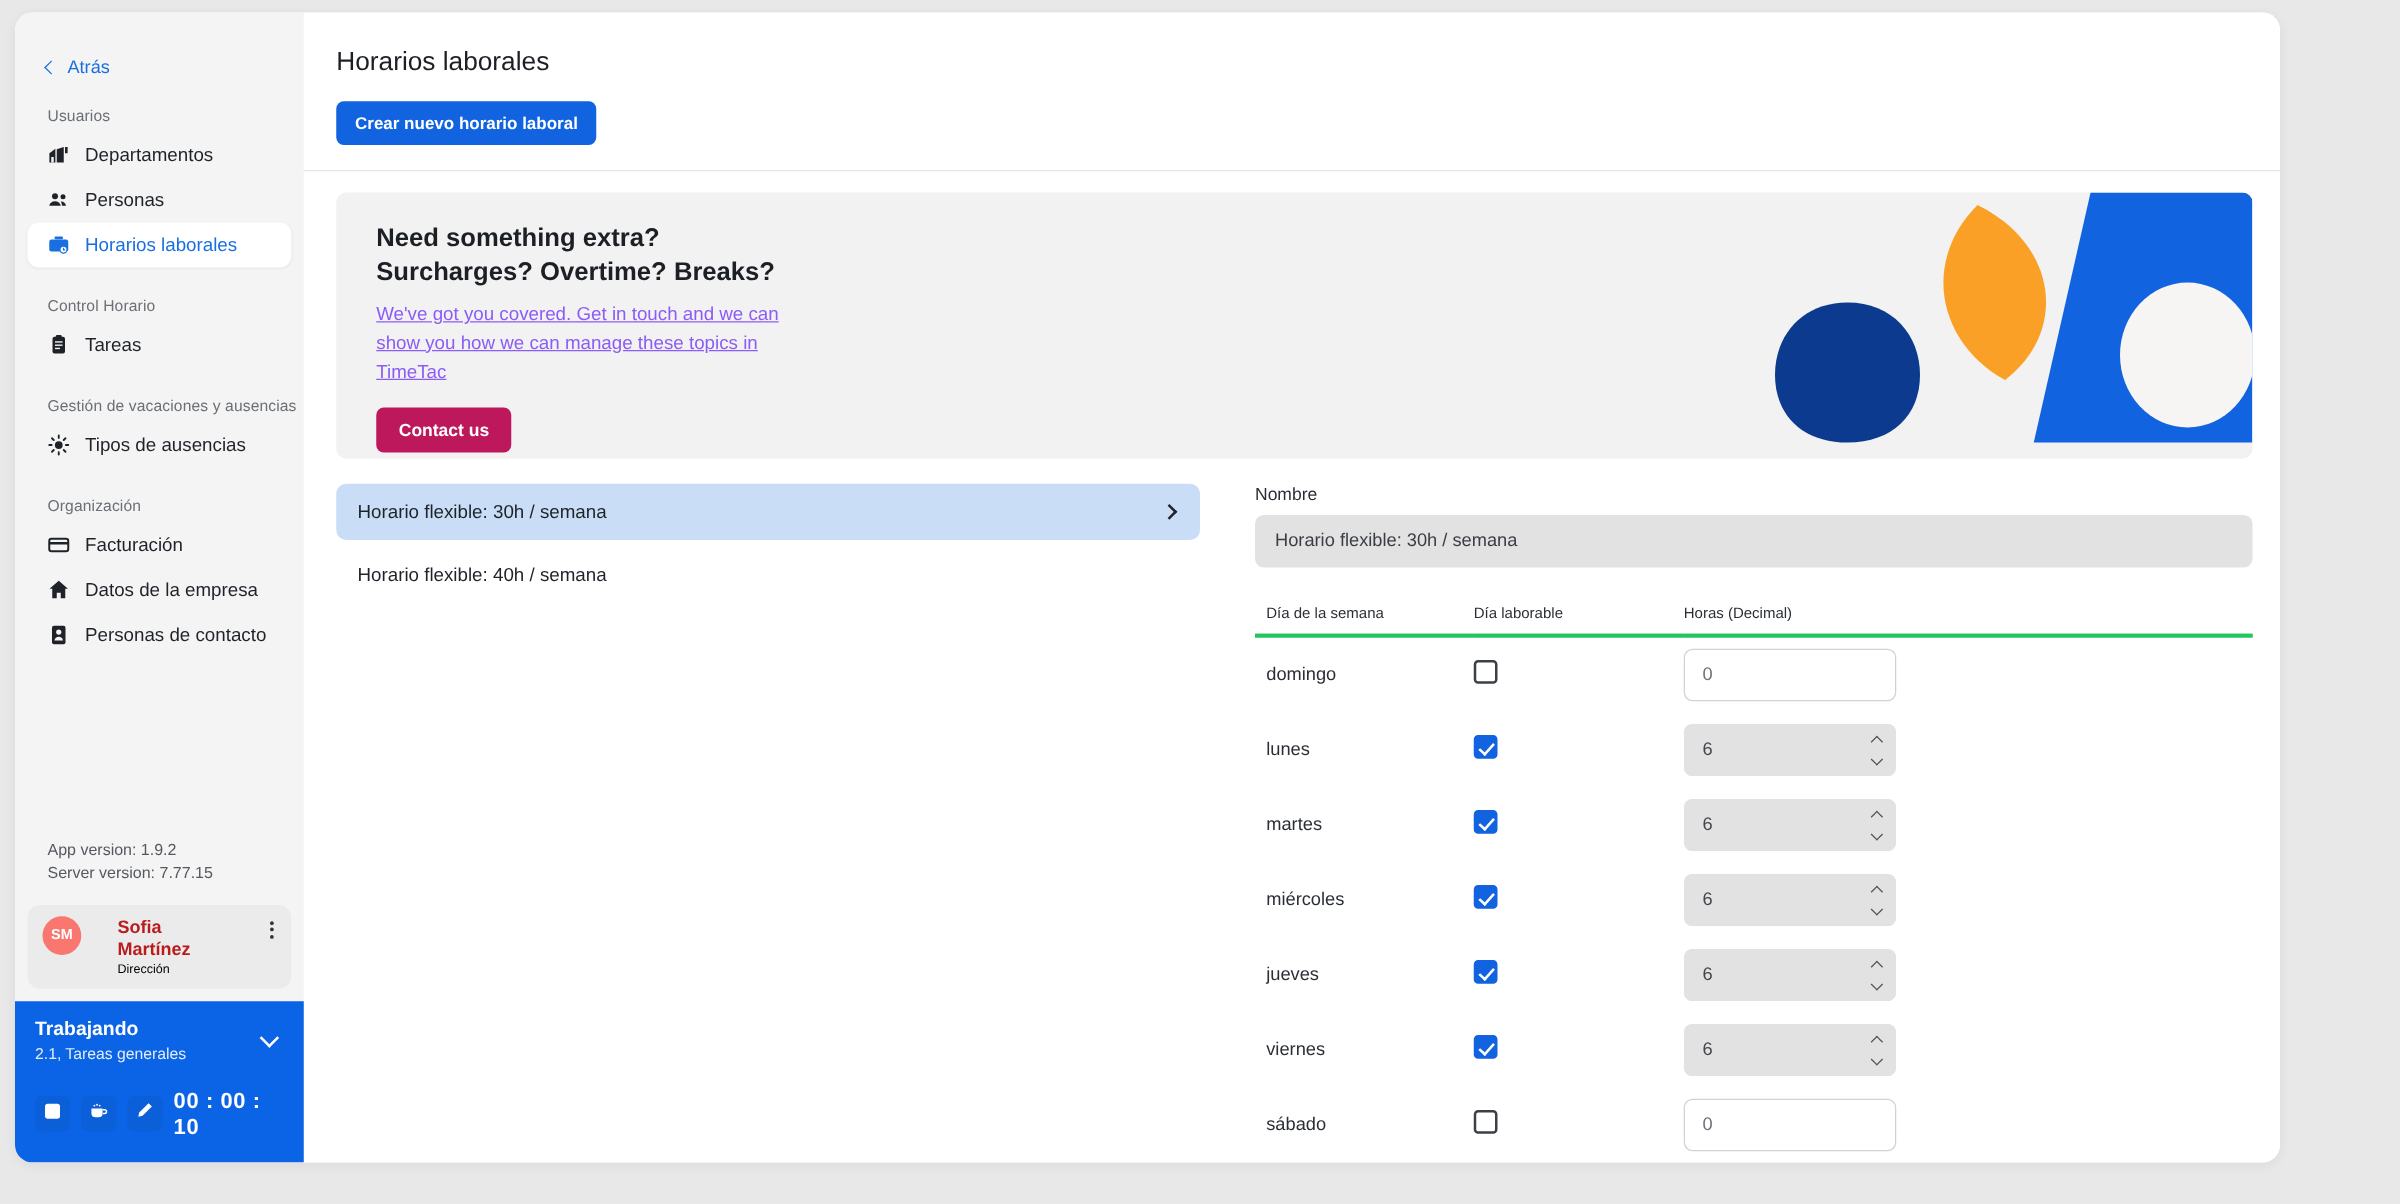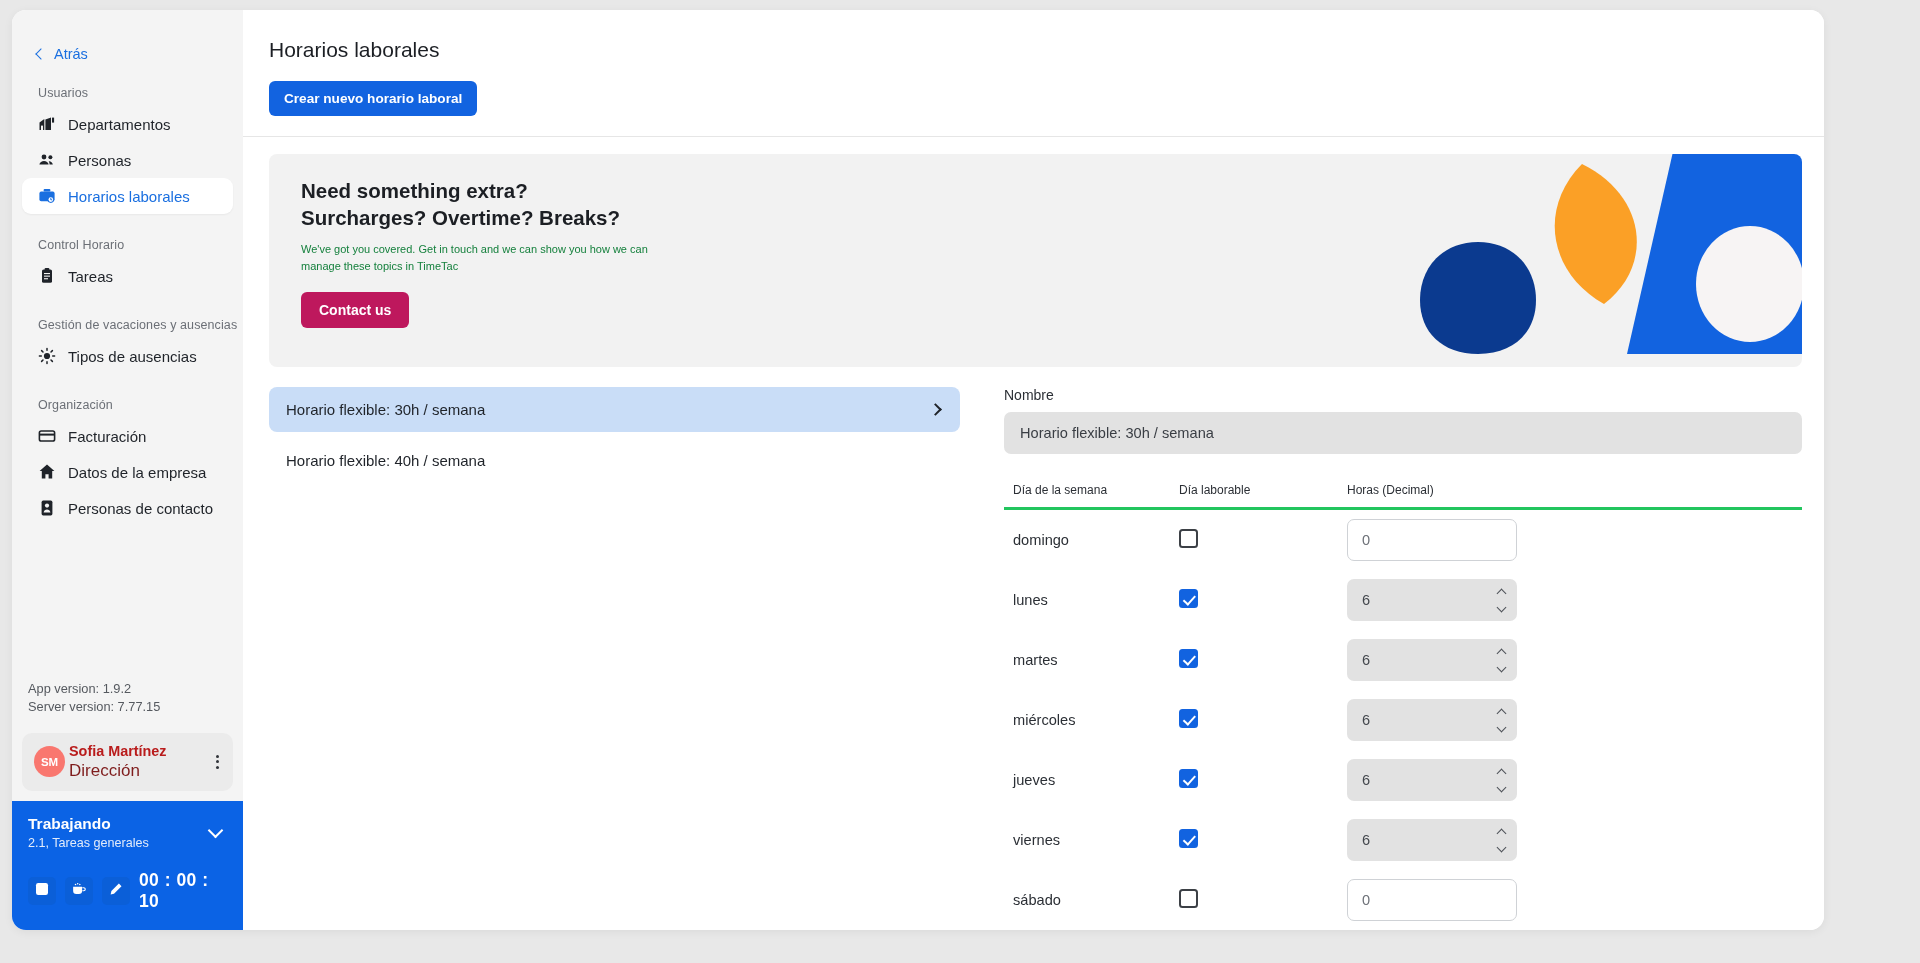--- a/index.html
+++ b/index.html
@@ -62,42 +62,42 @@
   .nav-item.active {
     background: #ffffff;
     color: #1a6fe0;
     box-shadow: 0 1px 2px rgba(0,0,0,0.05);
   }
   .nav-icon { width: 18px; height: 18px; display:flex; align-items:center; justify-content:center; flex: 0 0 18px; }
   .nav-icon svg { display:block; }
 
   .versions {
     margin-top: auto;
-    padding: 0 0 16px 16px;
+    padding: 0 0 16px 26px;
     font-size: 12.8px;
     line-height: 1.45;
     color: #55595f;
   }
   .user-card {
     margin: 0 10px 10px 10px;
     background: #ebebeb;
     border-radius: 10px;
-    display: flex; align-items: center;
+    display: flex; 
     padding: 9px 10px 9px 12px;
-    gap: 4px;
+    gap: 29px;
   }
   .avatar {
     width: 31px; height: 31px; border-radius: 50%;
     background: #f9776f;
     color: #fff; font-size: 11.5px; font-weight: 600;
     display: flex; align-items: center; justify-content: center;
     flex: 0 0 31px;
   }
   .user-name { font-size: 14.4px; font-weight: 700; color: #b91c1c; line-height: 1.25; }
-  .user-role { font-size: 17px; color: #7f1d1d; line-height: 1.3; }
+  .user-role { font-size: 10px; color: #000000; line-height: 1.3; }
   .user-meta { flex: 1 1 auto; min-width: 0; }
   .kebab { display:flex; flex-direction:column; gap:2.5px; padding: 4px 4px; cursor: pointer;}
   .kebab i { width: 3px; height: 3px; background: #31343a; border-radius: 50%; display:block; }
 
   
   .timer-widget {
     background: #0b63e5;
     padding: 0 0 0 0;
   }
   .timer-top {
@@ -148,21 +148,21 @@
   .banner-wrap { padding: 17px 22px 0 26px; }
   .banner {
     position: relative;
     background: #f2f2f2;
     border-radius: 8px;
     height: 213px;
     overflow: hidden;
   }
   .banner-inner { padding: 23px 0 0 32px; position: relative; z-index: 2; }
   .banner-h { font-size: 20.5px; font-weight: 700; color: #1c1f24; line-height: 1.32; }
-  .banner-p { font-size: 11px; color: #15803d; line-height: 1.52; margin-top: 10px; max-width: 355px; }
+  .banner-p { font-size: 15px; color: #8b5cf6; line-height: 1.52; margin-top: 10px; max-width: 355px; text-decoration: underline; }
   .banner-btn {
     margin-top: 17px; background: #be185d; color: #fff;
     font-size: 14px; font-weight: 700; padding: 10px 18px;
     border: none; border-radius: 6px; cursor: pointer; font-family: inherit;
   }
   .banner-art { position: absolute; right: 0; top: 0; bottom: 0; width: 520px; z-index: 1; }
 
   
   .content-cols { display: flex; padding: 20px 22px 0 26px; gap: 0; flex: 1 1 auto; min-height: 0; }
   .col-left { width: 717px; flex: 0 0 717px; padding-right: 26px; }

